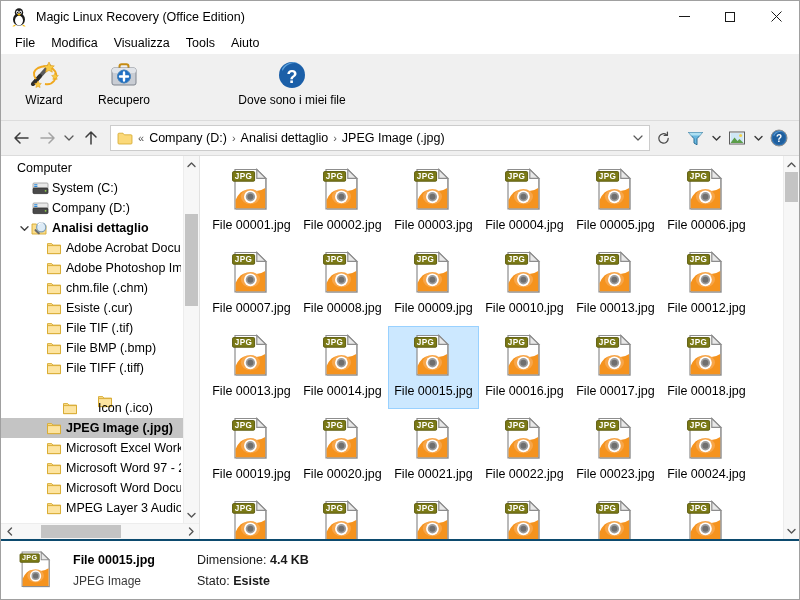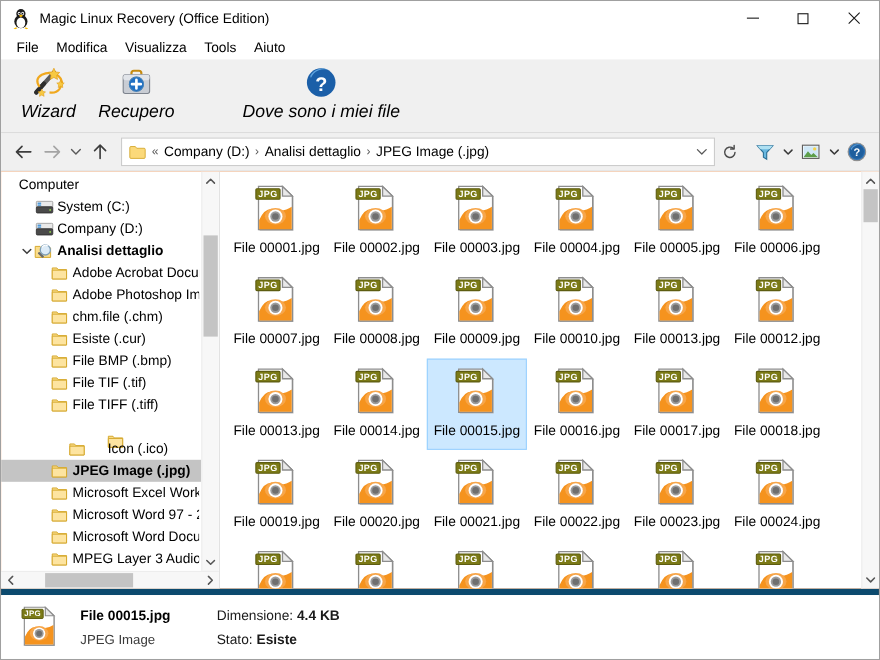--- a/index.html
+++ b/index.html
@@ -94,25 +94,24 @@
     flex-direction: column;
     align-items: center;
     justify-content: flex-start;
     text-align: center;
   }
   .tbtn .tb-ico {
     height: 34px;
     display: flex; align-items: center; justify-content: center;
   }
   .tbtn .tb-lab {
-    font-size: 16px;
+    font-size: 12px;
     color: #000;
     white-space: nowrap;
     margin-top: 1px;
-    font-style: italic;
   }
   .tbtn-wide { width: 150px; }
 
   
   .addrbar {
     height: 34px;
     min-height: 34px;
     background: #f0f0f0;
     border-bottom: 1px solid #dcdcdc;
     display: flex;
@@ -175,22 +174,22 @@
     height: 24px;
   }
   .ab-ico { width: 26px; }
   .ab-drop { width: 16px; }
 
   
   .body {
     flex: 1 1 auto;
     display: flex;
     min-height: 0;
-    background: #f97316;
-    border-bottom: 6px solid #0c4a6e;
+    background: #bef264;
+    border-bottom: 2px solid #0c4a6e;
   }
 
   
   .treepanel {
     width: 198px;
     flex: 0 0 198px;
     display: flex;
     flex-direction: column;
     background: #fff;
     position: relative;
@@ -589,31 +588,31 @@
               <span class="tlab">Esiste (.cur)</span>
             </div>
             <div class="trow" style="padding-left: 30px;">
               <span class="exp"></span>
               <span class="tico">
                 <svg width="16" height="14" viewBox="0 0 16 14">
     <path d="M1.5 2.6 h4.2 l1.2 1.5 H14.5 V12.6 H1.5 Z" fill="#fbdd8a" stroke="#d6a92f" stroke-width=".9"></path>
     <path d="M1.5 4.6 H14.5 V12.6 H1.5 Z" fill="#fde4a0" stroke="#d6a92f" stroke-width=".9"></path>
   </svg>
               </span>
+              <span class="tlab">File TIF (.tif)</span>
+            </div>
+            <div class="trow" style="padding-left: 30px;">
+              <span class="exp"></span>
+              <span class="tico">
+                <svg width="16" height="14" viewBox="0 0 16 14">
+    <path d="M1.5 2.6 h4.2 l1.2 1.5 H14.5 V12.6 H1.5 Z" fill="#fbdd8a" stroke="#d6a92f" stroke-width=".9"></path>
+    <path d="M1.5 4.6 H14.5 V12.6 H1.5 Z" fill="#fde4a0" stroke="#d6a92f" stroke-width=".9"></path>
+  </svg>
+              </span>
               <span class="tlab">File BMP (.bmp)</span>
-            </div>
-            <div class="trow" style="padding-left: 30px;">
-              <span class="exp"></span>
-              <span class="tico">
-                <svg width="16" height="14" viewBox="0 0 16 14">
-    <path d="M1.5 2.6 h4.2 l1.2 1.5 H14.5 V12.6 H1.5 Z" fill="#fbdd8a" stroke="#d6a92f" stroke-width=".9"></path>
-    <path d="M1.5 4.6 H14.5 V12.6 H1.5 Z" fill="#fde4a0" stroke="#d6a92f" stroke-width=".9"></path>
-  </svg>
-              </span>
-              <span class="tlab">File TIF (.tif)</span>
             </div>
             <div class="trow" style="padding-left: 30px;">
               <span class="exp"></span>
               <span class="tico">
                 <svg width="16" height="14" viewBox="0 0 16 14">
     <path d="M1.5 2.6 h4.2 l1.2 1.5 H14.5 V12.6 H1.5 Z" fill="#fbdd8a" stroke="#d6a92f" stroke-width=".9"></path>
     <path d="M1.5 4.6 H14.5 V12.6 H1.5 Z" fill="#fde4a0" stroke="#d6a92f" stroke-width=".9"></path>
   </svg>
               </span>
               <span class="tlab">File TIFF (.tiff)</span>

